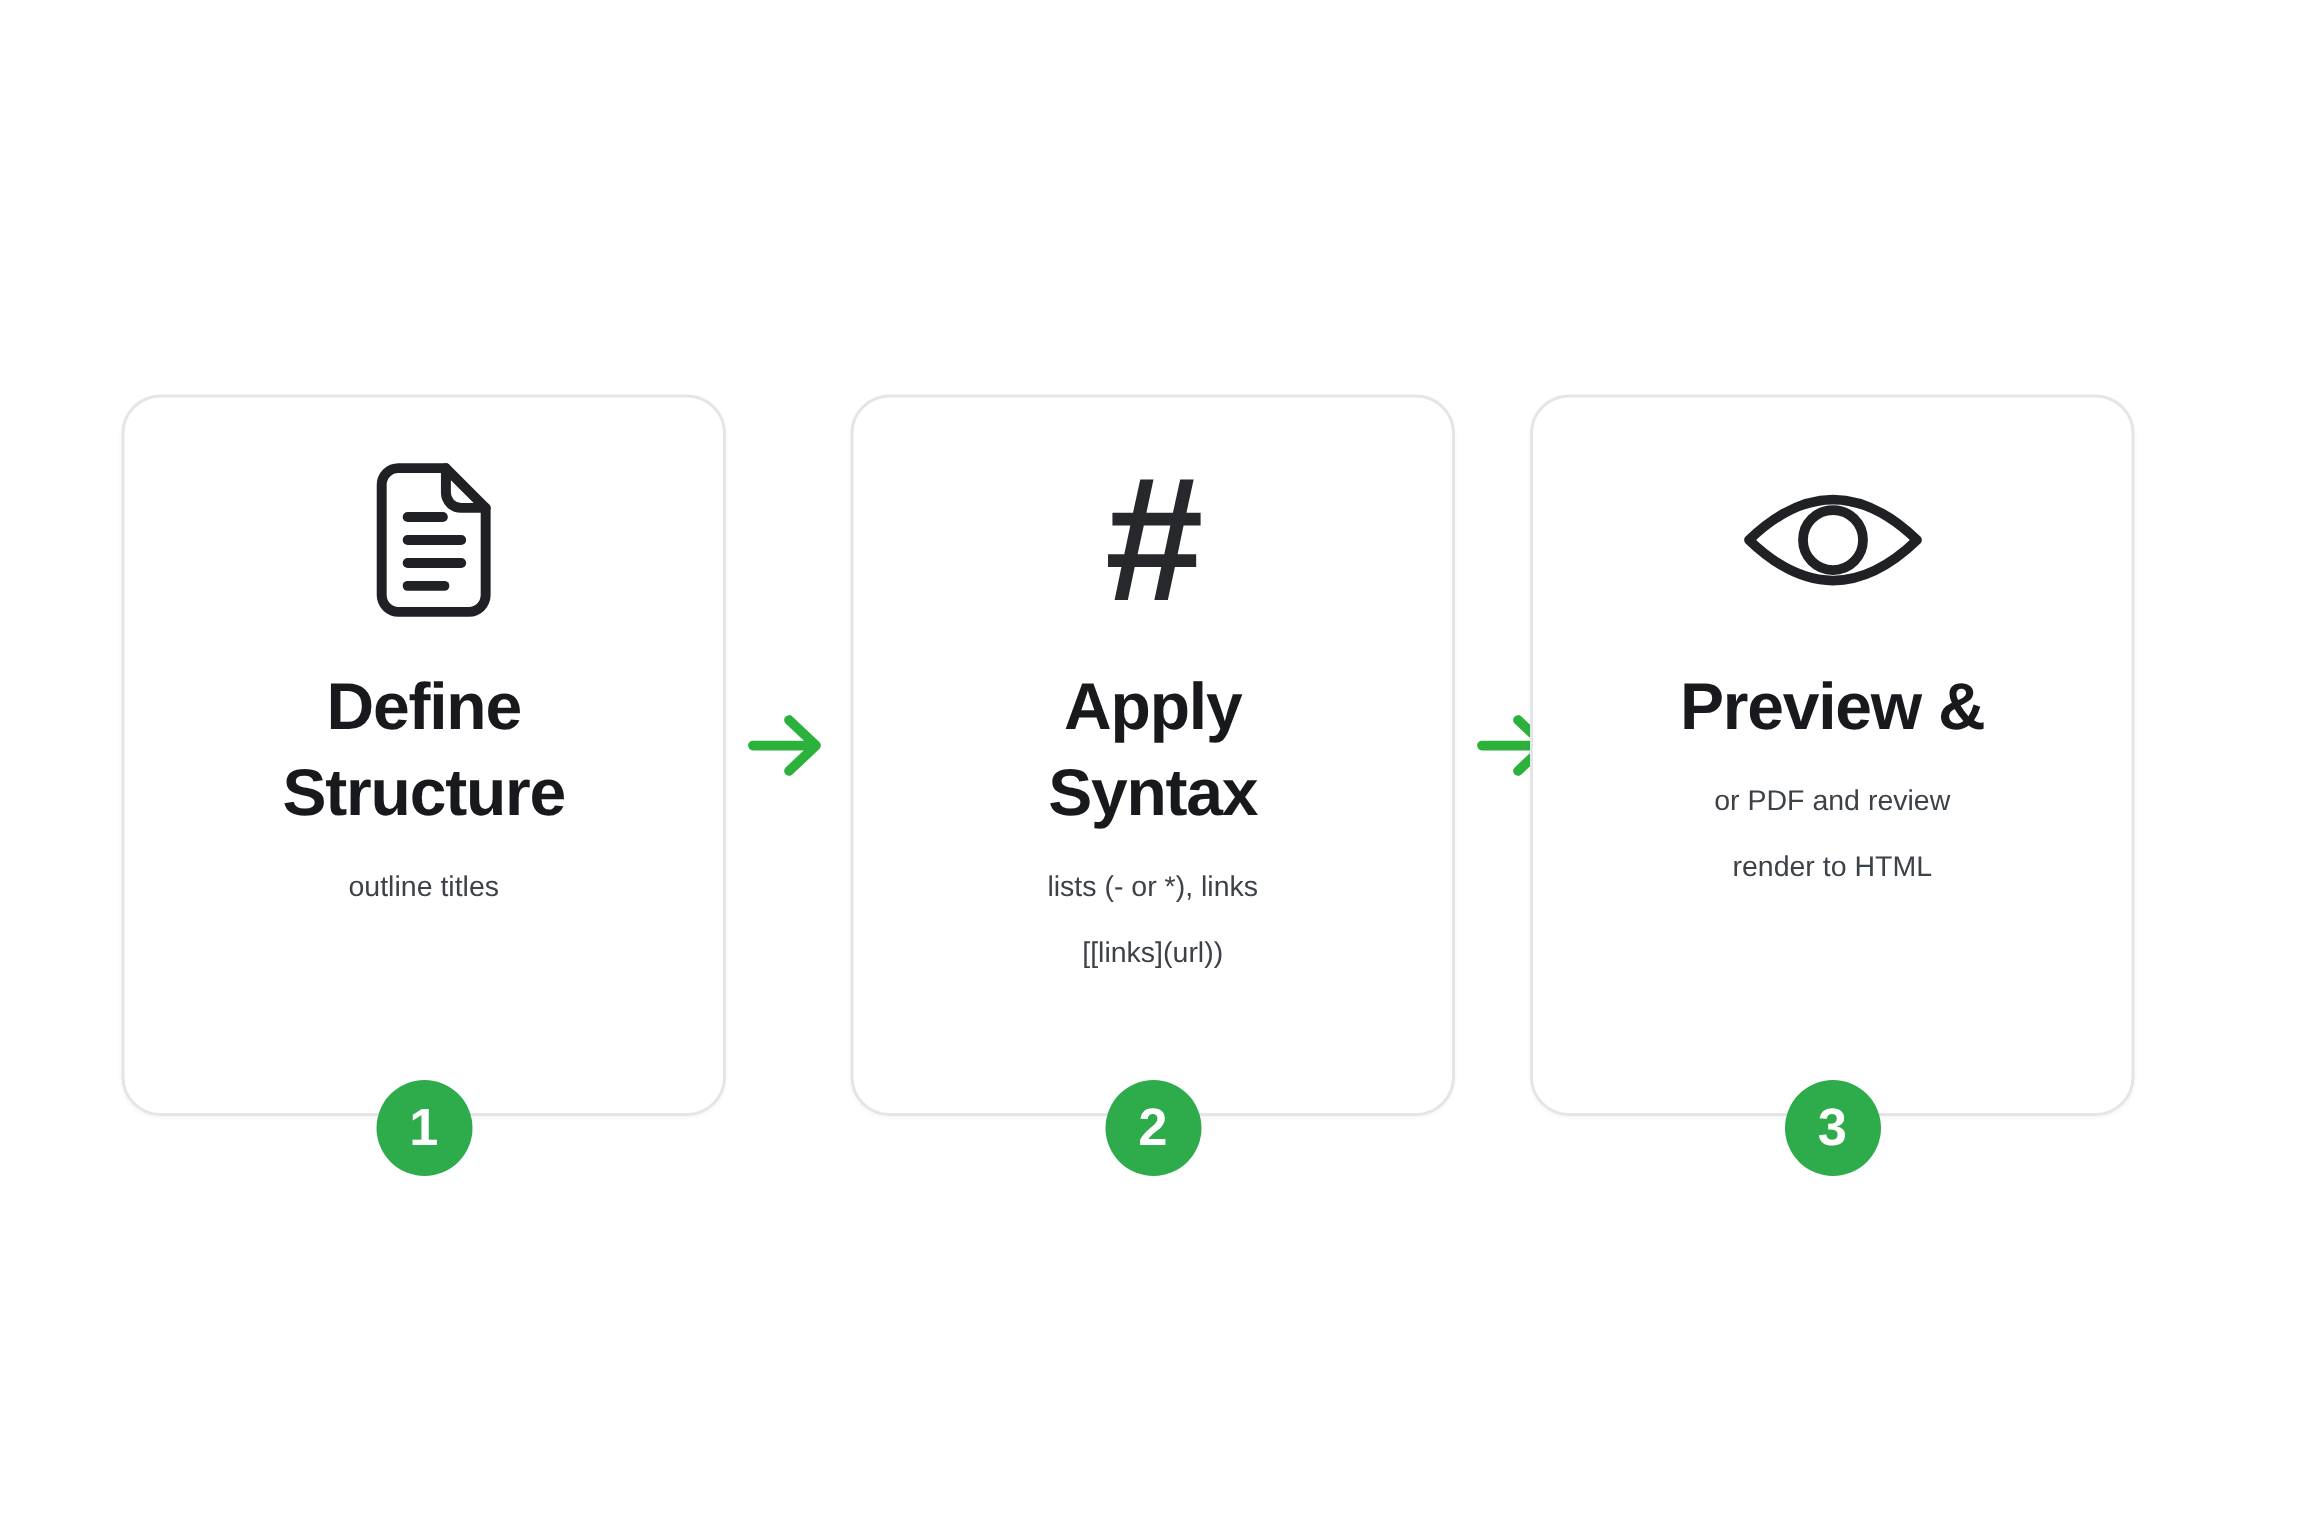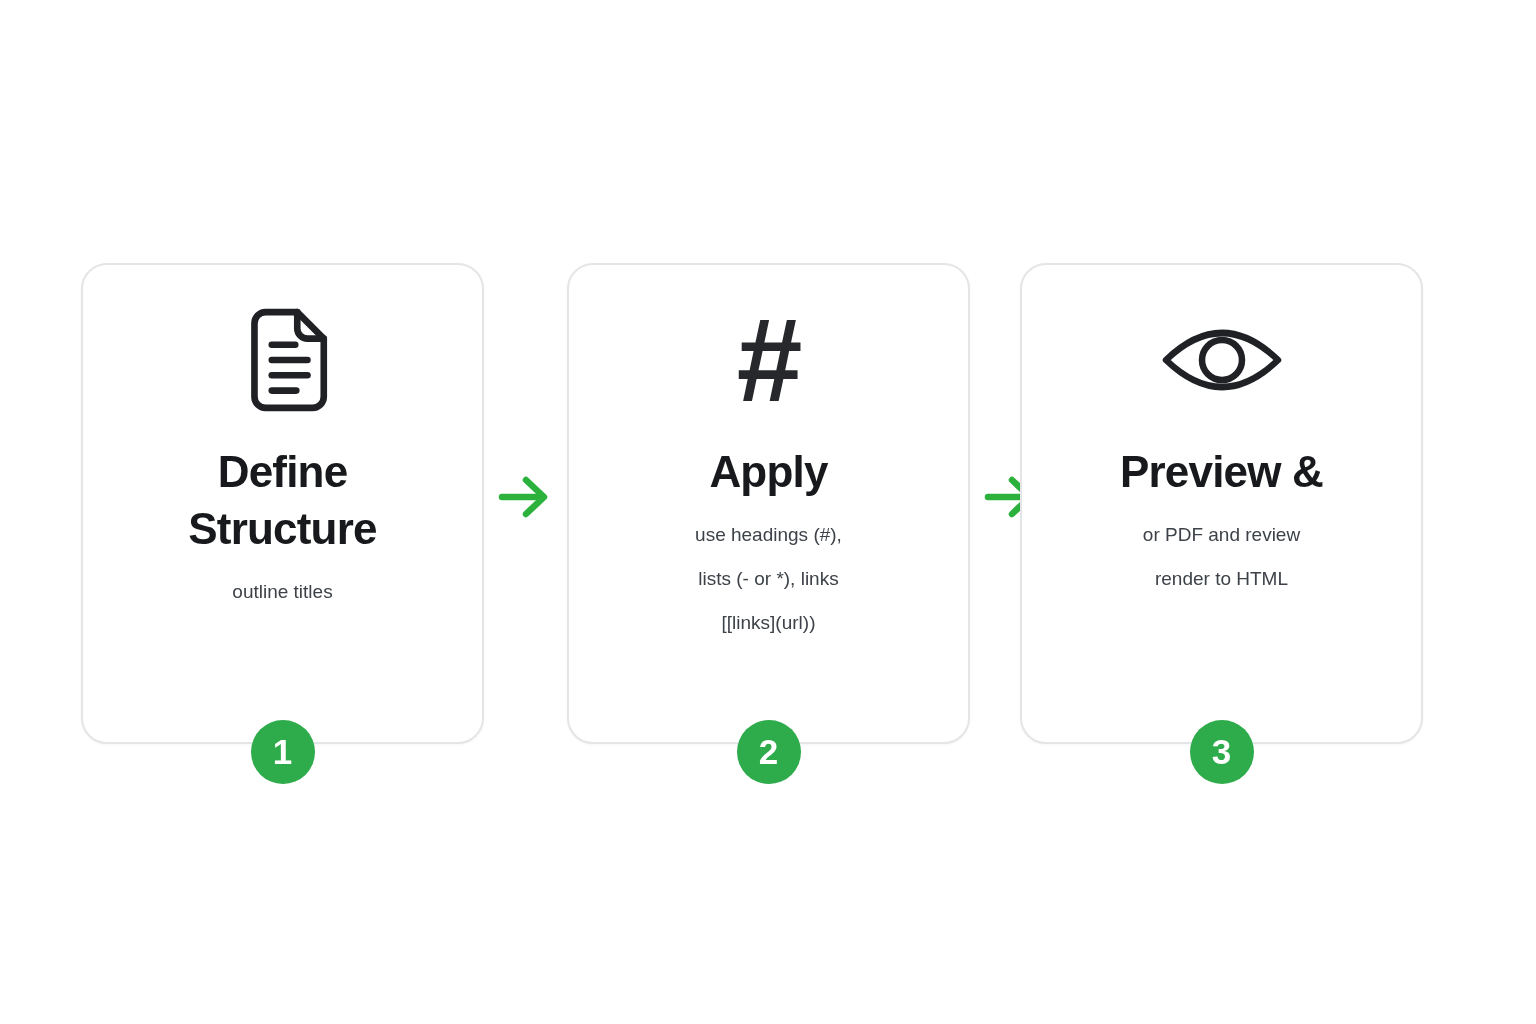--- a/index.html
+++ b/index.html
@@ -124,23 +124,23 @@
     <line x1="5" y1="24" x2="46" y2="24"></line>
     <polyline points="29,7 47,24 29,41"></polyline>
   </svg>
 
   <div class="step-card pos-2">
     <div class="icon-wrap">
       <span class="hash-glyph">#</span>
     </div>
     <div class="step-title">
       <div>Apply</div>
+      <div>Syntax</div>
     </div>
     <div class="step-desc">
-      <div>use headings (#),</div>
       <div>lists (- or *), links</div>
       <div>[[links](url))</div>
     </div>
     <div class="step-badge">2</div>
   </div>
 
   <svg class="flow-arrow pos-2" viewBox="0 0 58 48" fill="none" stroke="#2cb23c" stroke-width="6.5" stroke-linecap="round" stroke-linejoin="round">
     <line x1="5" y1="24" x2="46" y2="24"></line>
     <polyline points="29,7 47,24 29,41"></polyline>
   </svg>

